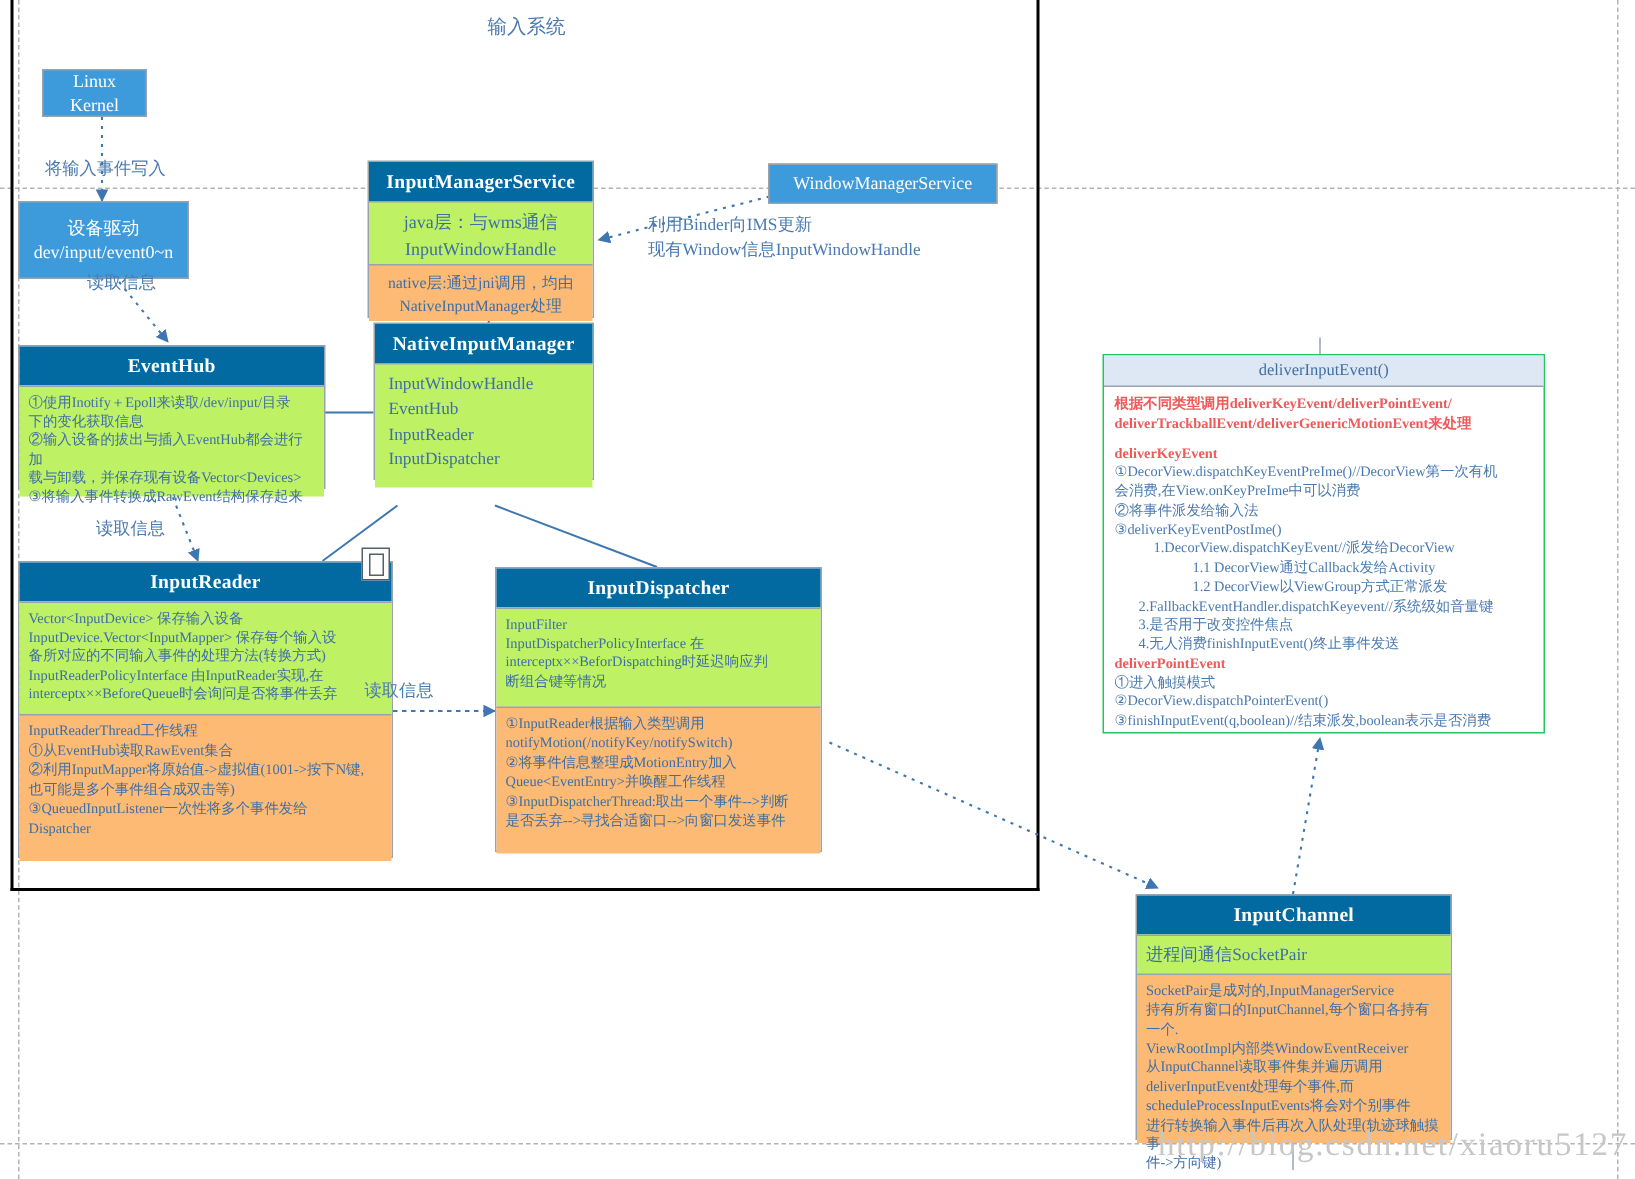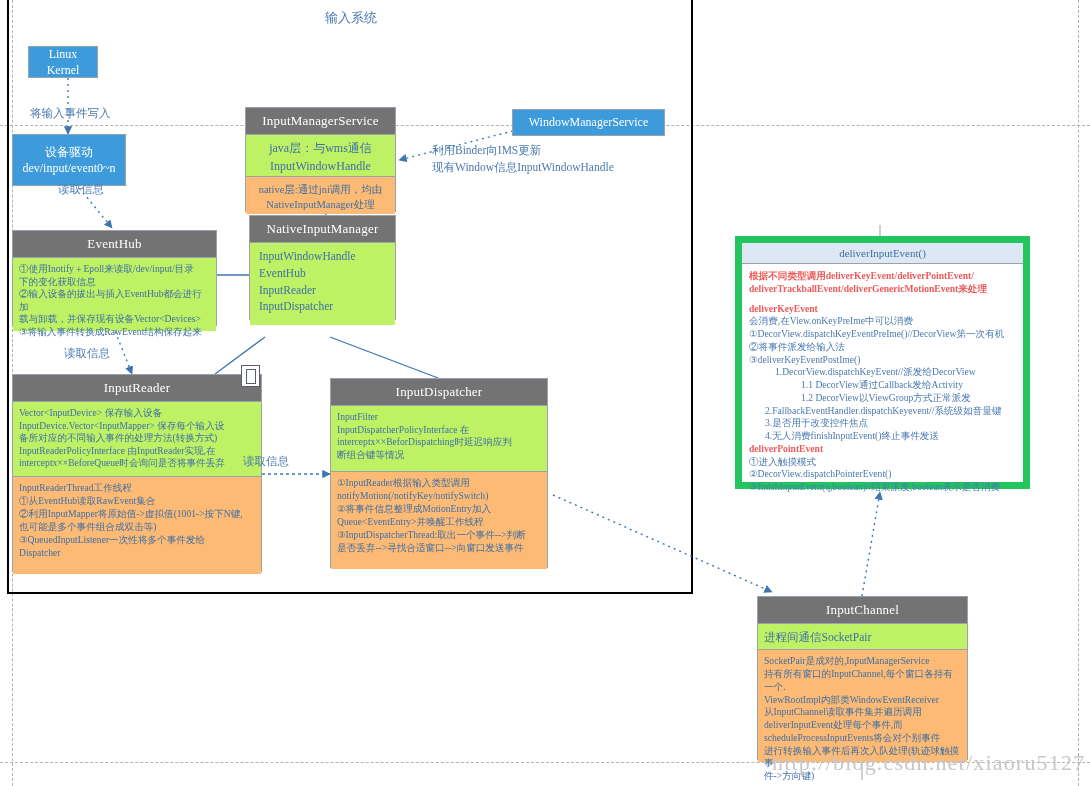--- a/index.html
+++ b/index.html
@@ -32,28 +32,29 @@
     border: 2px solid #000000;
     box-sizing: border-box;
   }
   
   .node {
     position: absolute;
     box-sizing: border-box;
     border: 1px solid #9aa3ad;
   }
   .node-head {
-    background: #737373;
+    background: #0369a1;
     color: #ffffff;
     text-align: center;
     font-size: 13px;
     line-height: 1.25;
     padding: 5px 4px;
     box-sizing: border-box;
     letter-spacing: .2px;
+    font-weight: bold;
   }
   .node-sec {
     background: #bef264;
     color: #3f6fa5;
     font-size: 10.5px;
     line-height: 1.3;
     padding: 5px 6px;
     box-sizing: border-box;
     border-top: 1px solid #9aa3ad;
   }
@@ -77,21 +78,21 @@
     line-height: 1.35;
     display: flex;
     align-items: center;
     justify-content: center;
     padding: 2px 4px;
   }
   
   .panel {
     position: absolute;
     box-sizing: border-box;
-    border: 7px solid #22c55e;
+    border: 1px solid #22c55e;
     background: #ffffff;
   }
   .panel-head {
     background: #dee8f4;
     color: #3f6fa5;
     text-align: center;
     font-size: 11px;
     padding: 4px 0;
     border-bottom: 1px solid #9aa3ad;
   }
@@ -277,22 +278,22 @@
 件-&gt;方向键)</div>
   </div>
 
   <div class="panel" style="left:735px; top:236px; width:295px; height:253px;">
     <div class="panel-head">deliverInputEvent()</div>
     <div class="panel-body" id="panel-lines">
         <div style="padding-left: 0px; color: rgb(238, 90, 90); font-weight: 600;">根据不同类型调用deliverKeyEvent/deliverPointEvent/</div>
         <div style="padding-left: 0px; color: rgb(238, 90, 90); font-weight: 700;">deliverTrackballEvent/deliverGenericMotionEvent来处理</div>
         <div style="padding-left: 0px; height: 7px;">&nbsp;</div>
         <div style="padding-left: 0px; color: rgb(238, 90, 90); font-weight: 600;">deliverKeyEvent</div>
+        <div style="padding-left: 0px;">①DecorView.dispatchKeyEventPreIme()//DecorView第一次有机</div>
         <div style="padding-left: 0px;">会消费,在View.onKeyPreIme中可以消费</div>
-        <div style="padding-left: 0px;">①DecorView.dispatchKeyEventPreIme()//DecorView第一次有机</div>
         <div style="padding-left: 0px;">②将事件派发给输入法</div>
         <div style="padding-left: 0px;">③deliverKeyEventPostIme()</div>
         <div style="padding-left: 26px;">1.DecorView.dispatchKeyEvent//派发给DecorView</div>
         <div style="padding-left: 52px;">1.1 DecorView通过Callback发给Activity</div>
         <div style="padding-left: 52px;">1.2 DecorView以ViewGroup方式正常派发</div>
         <div style="padding-left: 16px;">2.FallbackEventHandler.dispatchKeyevent//系统级如音量键</div>
         <div style="padding-left: 16px;">3.是否用于改变控件焦点</div>
         <div style="padding-left: 16px;">4.无人消费finishInputEvent()终止事件发送</div>
         <div style="padding-left: 0px; color: rgb(238, 90, 90); font-weight: 600;">deliverPointEvent</div>
         <div style="padding-left: 0px;">①进入触摸模式</div>

